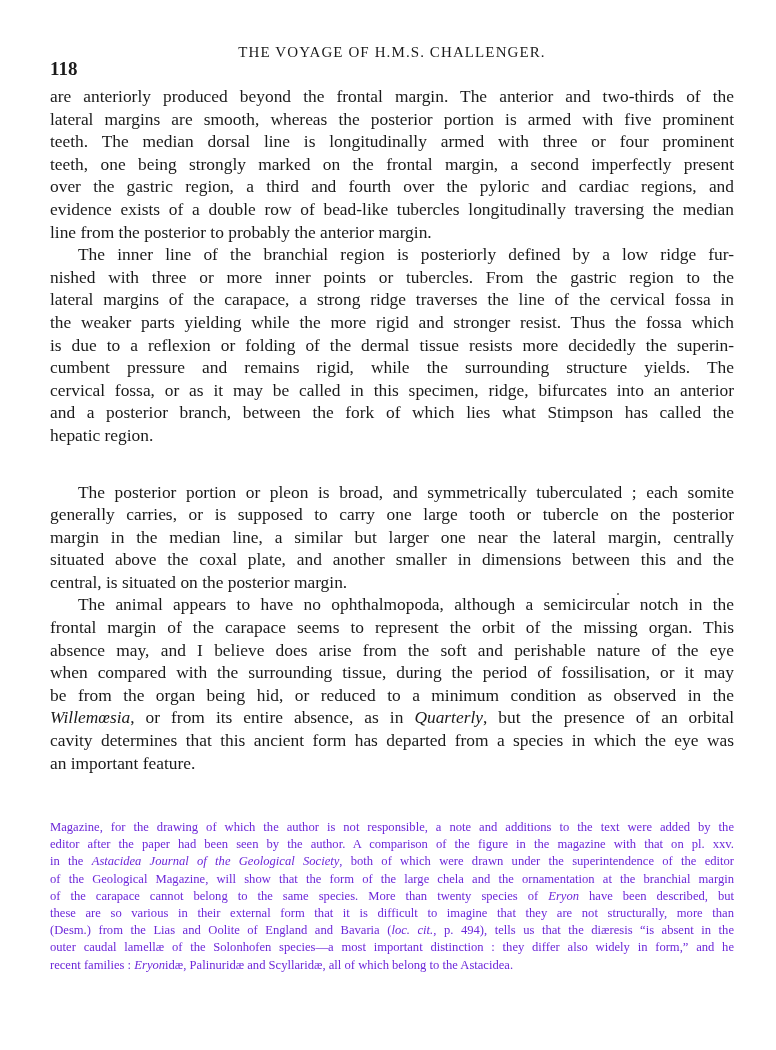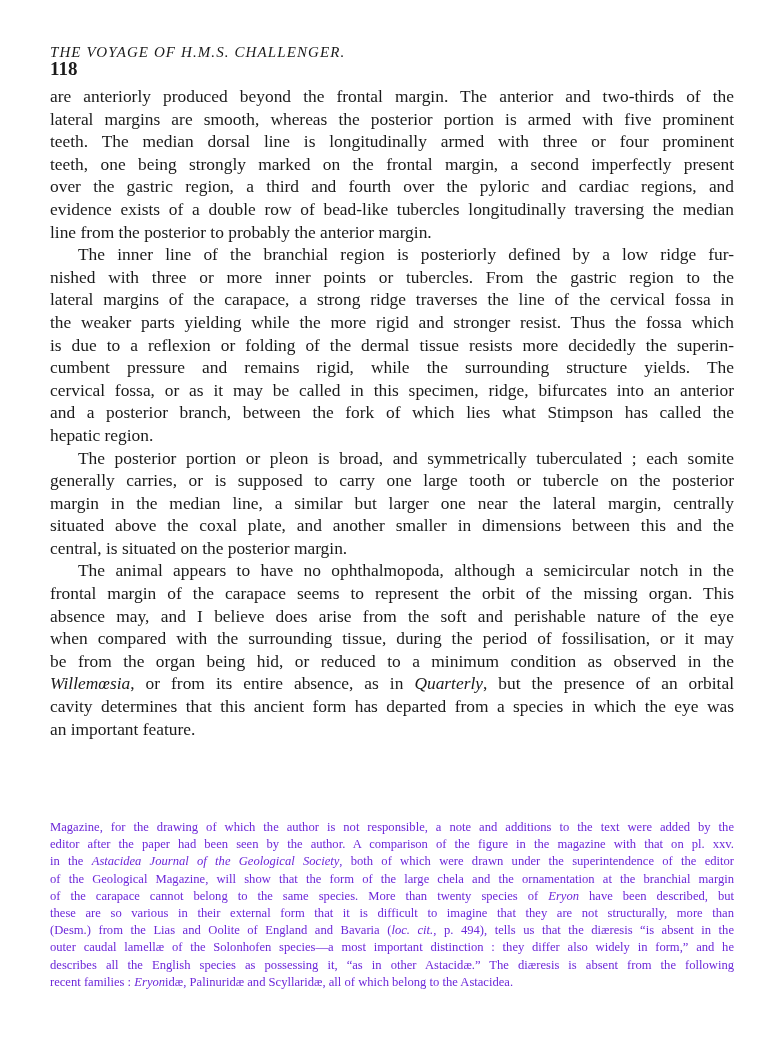--- a/index.html
+++ b/index.html
@@ -10,22 +10,22 @@
     }
     .page { position: absolute; left: 50px; top: 0; width: 684px; }
     .running-head {
       position: absolute; top: 42px; left: 0; width: 684px; height: 26px;
     }
     .page-number {
       position: absolute; left: 0; top: 16px;
       font-family: "Liberation Serif", serif; font-weight: bold; font-size: 19px;
     }
     .running-title {
-      position: absolute; left: 0; right: 0; top: 2px; text-align: left;
-      font-family: "Liberation Serif", serif; font-size: 15px; letter-spacing: 1.1px; font-style: italic;
+      position: absolute; left: 0; right: 0; top: 2px; text-align: center;
+      font-family: "Liberation Serif", serif; font-size: 15px; letter-spacing: 1.1px;
     }
     .body-text {
       position: absolute; top: 85px; left: 0; width: 684px;
       font-family: "Liberation Serif", serif; font-size: 17.4px; line-height: 22.6px;
       text-align: justify;
     }
     .body-text p { margin: 0; }
     .body-text .line { display: block; text-align: justify; text-align-last: justify; white-space: nowrap; }
     .body-text .line.last { text-align-last: left; }
     .footnotes {
@@ -62,21 +62,21 @@
         <span class="line">nished with three or more inner points or tubercles.  From the gastric region to the</span>
         <span class="line">lateral margins of the carapace, a strong ridge traverses the line of the cervical fossa in</span>
         <span class="line">the weaker parts yielding while the more rigid and stronger resist.  Thus the fossa which</span>
         <span class="line">is due to a reflexion or folding of the dermal tissue resists more decidedly the superin-</span>
         <span class="line">cumbent pressure and remains rigid, while the surrounding structure yields.  The</span>
         <span class="line">cervical fossa, or as it may be called in this specimen, ridge, bifurcates into an anterior</span>
         <span class="line">and a posterior branch, between the fork of which lies what Stimpson has called the</span>
         <span class="line last">hepatic region.</span>
       </p>
       <p>
-        <span class="line" style="padding-left: 28px;">The posterior portion or pleon is broad, and symmetrically tuberculated ; each somite</span>
+        <span class="line" style="padding-left: 28px; margin-top: 34px;">The posterior portion or pleon is broad, and symmetrically tuberculated ; each somite</span>
         <span class="line">generally carries, or is supposed to carry one large tooth or tubercle on the posterior</span>
         <span class="line">margin in the median line, a similar but larger one near the lateral margin, centrally</span>
         <span class="line">situated above the coxal plate, and another smaller in dimensions between this and the</span>
         <span class="line last">central, is situated on the posterior margin.</span>
       </p>
       <p>
         <span class="line" style="padding-left: 28px;">The animal appears to have no ophthalmopoda, although a semicircular notch in the</span>
         <span class="line">frontal margin of the carapace seems to represent the orbit of the missing organ.  This</span>
         <span class="line">absence may, and I believe does arise from the soft and perishable nature of the eye</span>
         <span class="line">when compared with the surrounding tissue, during the period of fossilisation, or it may</span>
@@ -89,18 +89,17 @@
 
   <div class="footnotes" id="footnotes">
       <span class="line">Magazine, for the drawing of which the author is not responsible, a note and additions to the text were added by the</span>
       <span class="line">editor after the paper had been seen by the author.  A comparison of the figure in the magazine with that on pl. xxv.</span>
       <span class="line">in the <i>Astacidea Journal of the Geological Society</i>, both of which were drawn under the superintendence of the editor</span>
       <span class="line">of the Geological Magazine, will show that the form of the large chela and the ornamentation at the branchial margin</span>
       <span class="line">of the carapace cannot belong to the same species.  More than twenty species of <i>Eryon</i> have been described, but</span>
       <span class="line">these are so various in their external form that it is difficult to imagine that they are not structurally, more than</span>
       <span class="line">(Desm.) from the Lias and Oolite of England and Bavaria (<i>loc. cit.</i>, p. 494), tells us that the diæresis “is absent in the</span>
       <span class="line">outer caudal lamellæ of the Solonhofen species—a most important distinction : they differ also widely in form,” and he</span>
-      <span class="line">describes all the English species as possessing it, “as in other Astacidæ.”  The diæresis is absent from the following</span>
       <span class="line last">recent families : <i>Eryon</i>idæ, Palinuridæ and Scyllaridæ, all of which belong to the Astacidea.</span>
     </div>
 </div>
 
 <div class="speck" style="left:617px; top:593px;"></div>
 
 </body></html>

